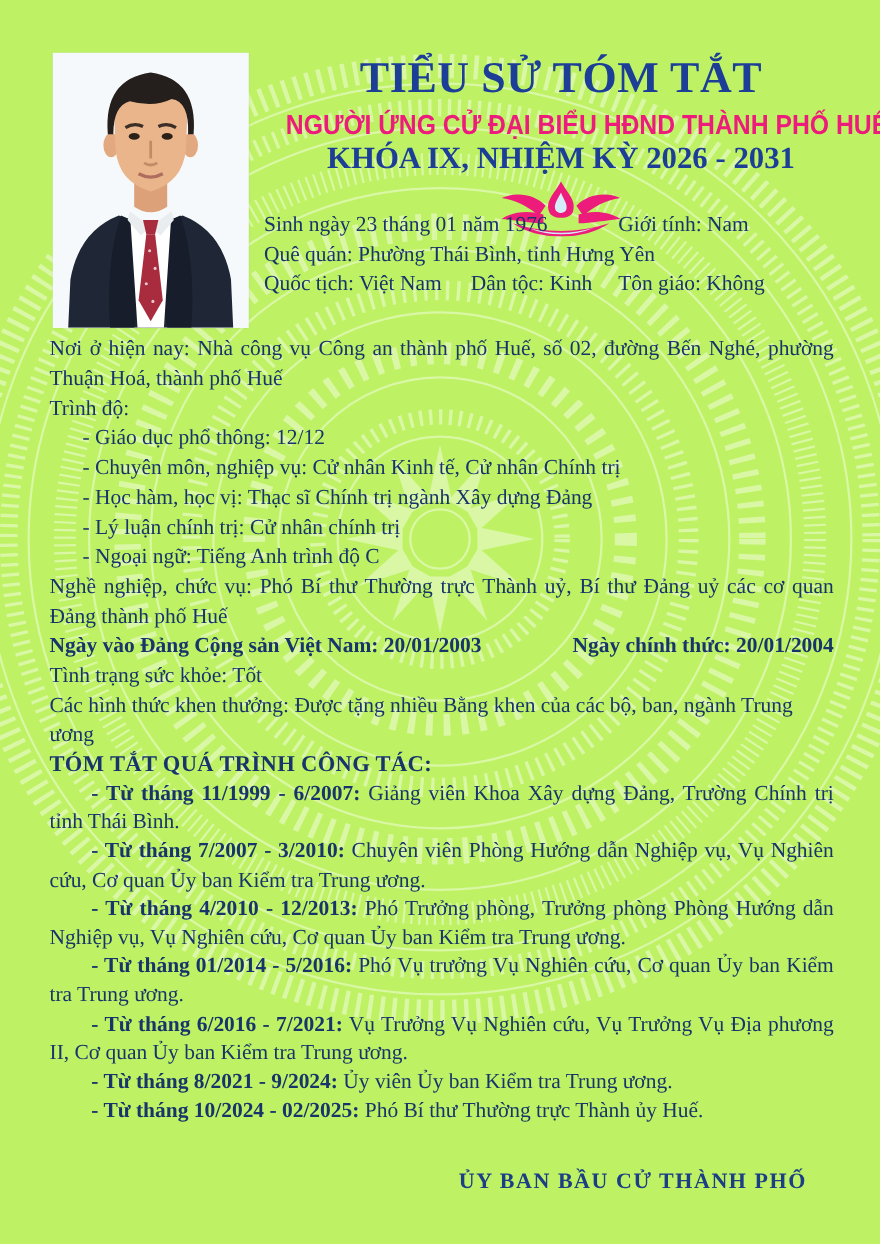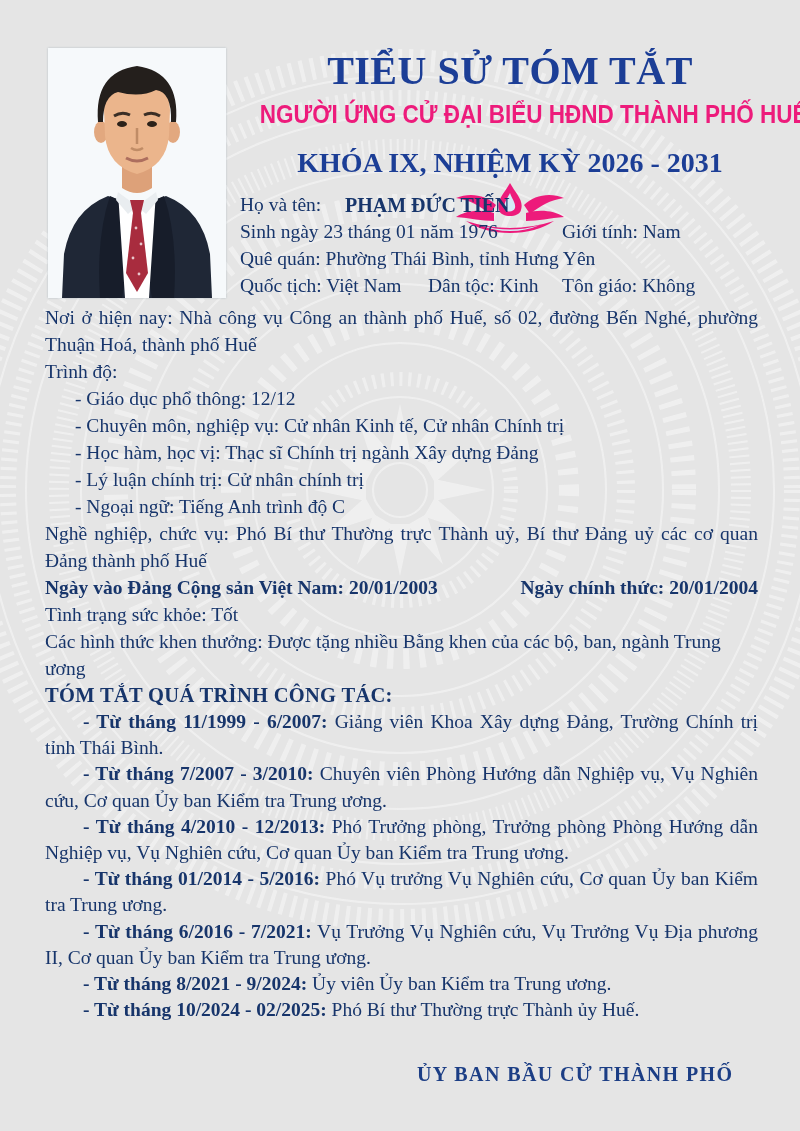--- a/index.html
+++ b/index.html
@@ -1,28 +1,28 @@
 <!DOCTYPE html>
 <html><head>
 <meta charset="utf-8">
 <style>
   html,body{margin:0;padding:0;background:#9db7c4;}
-  .page{position:relative;width:800px;height:1131px;margin:0 auto;background:#e5e5e5;
+  .page{position:relative;width:800px;height:1131px;margin:0 auto;background:#bef264;
         font-family:"Liberation Serif",serif;color:#17356b;overflow:hidden;}
   .watermark{position:absolute;left:0;top:0;opacity:.42;pointer-events:none;}
 
   .photo{position:absolute;left:48px;top:48px;width:178px;height:250px;background:#fcfdfe;
          box-shadow:0 0 2px rgba(90,120,140,.35);}
   .photo svg{display:block;}
 
   .header{position:absolute;left:232px;top:48px;width:556px;text-align:center;}
   .title{font-size:40px;font-weight:bold;color:#1c3e96;letter-spacing:.5px;line-height:46px;}
   .subtitle{margin-top:5px;font-family:"Liberation Sans",sans-serif;font-size:25px;font-weight:bold;
             color:#ed1b7b;white-space:nowrap;transform:scaleX(.9);transform-origin:50% 50%;line-height:30px;}
-  .term{margin-top:18px;font-size:28px;font-weight:bold;color:#1c3e96;line-height:32px;}
+  .term{margin-top:0;font-size:28px;font-weight:bold;color:#1c3e96;line-height:32px;}
   .lotus{margin-top:2px;}
 
   .info{position:absolute;left:240px;top:194px;width:548px;font-size:19.5px;}
   .info .row{position:relative;height:27px;white-space:nowrap;}
   .info .abs{position:absolute;top:0;}
   .name{font-weight:bold;font-size:20px;}
 
   .main{position:absolute;left:45px;top:304px;width:713px;font-size:19.5px;line-height:27px;}
   .main p{margin:0;}
   .jt{text-align:justify;}
@@ -132,24 +132,20 @@
           <path d="M76,32 C88,28 104,29 114,36 C100,37 88,40 76,40 Z"></path>
           <path d="M16,40 Q60,54 104,40 Q86,52 60,52 Q34,52 16,40 Z"></path>
           <path d="M30,44 Q60,53 90,44 Q76,50 60,50 Q44,50 30,44 Z" fill="#d5edf8"></path>
         </g>
       </svg>
     </div>
   </div>
 
   <div class="info">
     <div class="row">
-      <span class="abs" style="left:0">Họ và tên:</span>
-      <span class="abs name" style="left:105px">PHẠM ĐỨC TIẾN</span>
-    </div>
-    <div class="row">
       <span class="abs" style="left:0">Sinh ngày 23 tháng 01 năm 1976</span>
       <span class="abs" style="left:322px">Giới tính: Nam</span>
     </div>
     <div class="row">
       <span class="abs" style="left:0">Quê quán: Phường Thái Bình, tỉnh Hưng Yên</span>
     </div>
     <div class="row">
       <span class="abs" style="left:0">Quốc tịch: Việt Nam</span>
       <span class="abs" style="left:188px">Dân tộc: Kinh</span>
       <span class="abs" style="left:322px">Tôn giáo: Không</span>

